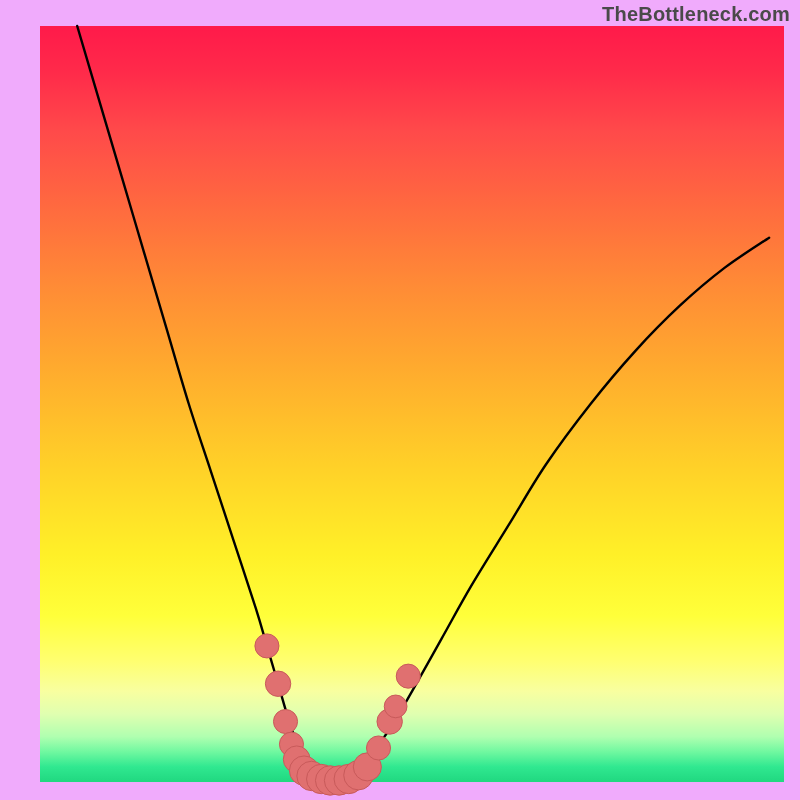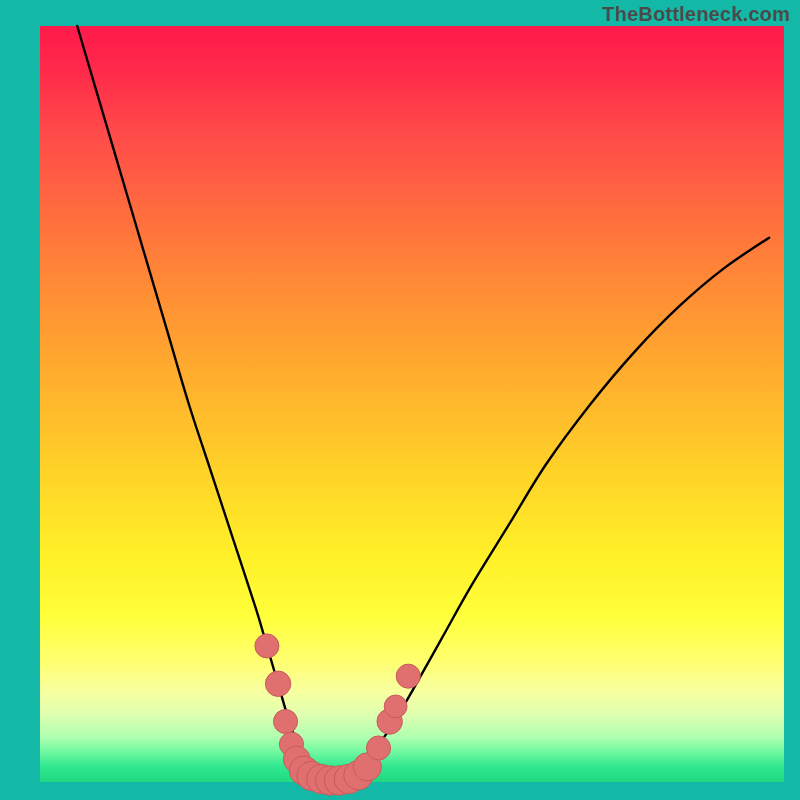--- a/index.html
+++ b/index.html
@@ -10,21 +10,21 @@
     background: #000;
     overflow: hidden;
     font-family: Arial, Helvetica, sans-serif;
   }
   .frame {
     position: absolute;
     left: 0;
     top: 0;
     width: 800px;
     height: 800px;
-    background: #14b8a6;
+    background: #f0abfc;
   }
   .plot {
     position: absolute;
     left: 40px;
     top: 26px;
     width: 744px;
     height: 756px;
     background: linear-gradient(
       to bottom,
       #ff1a4a 0%,

